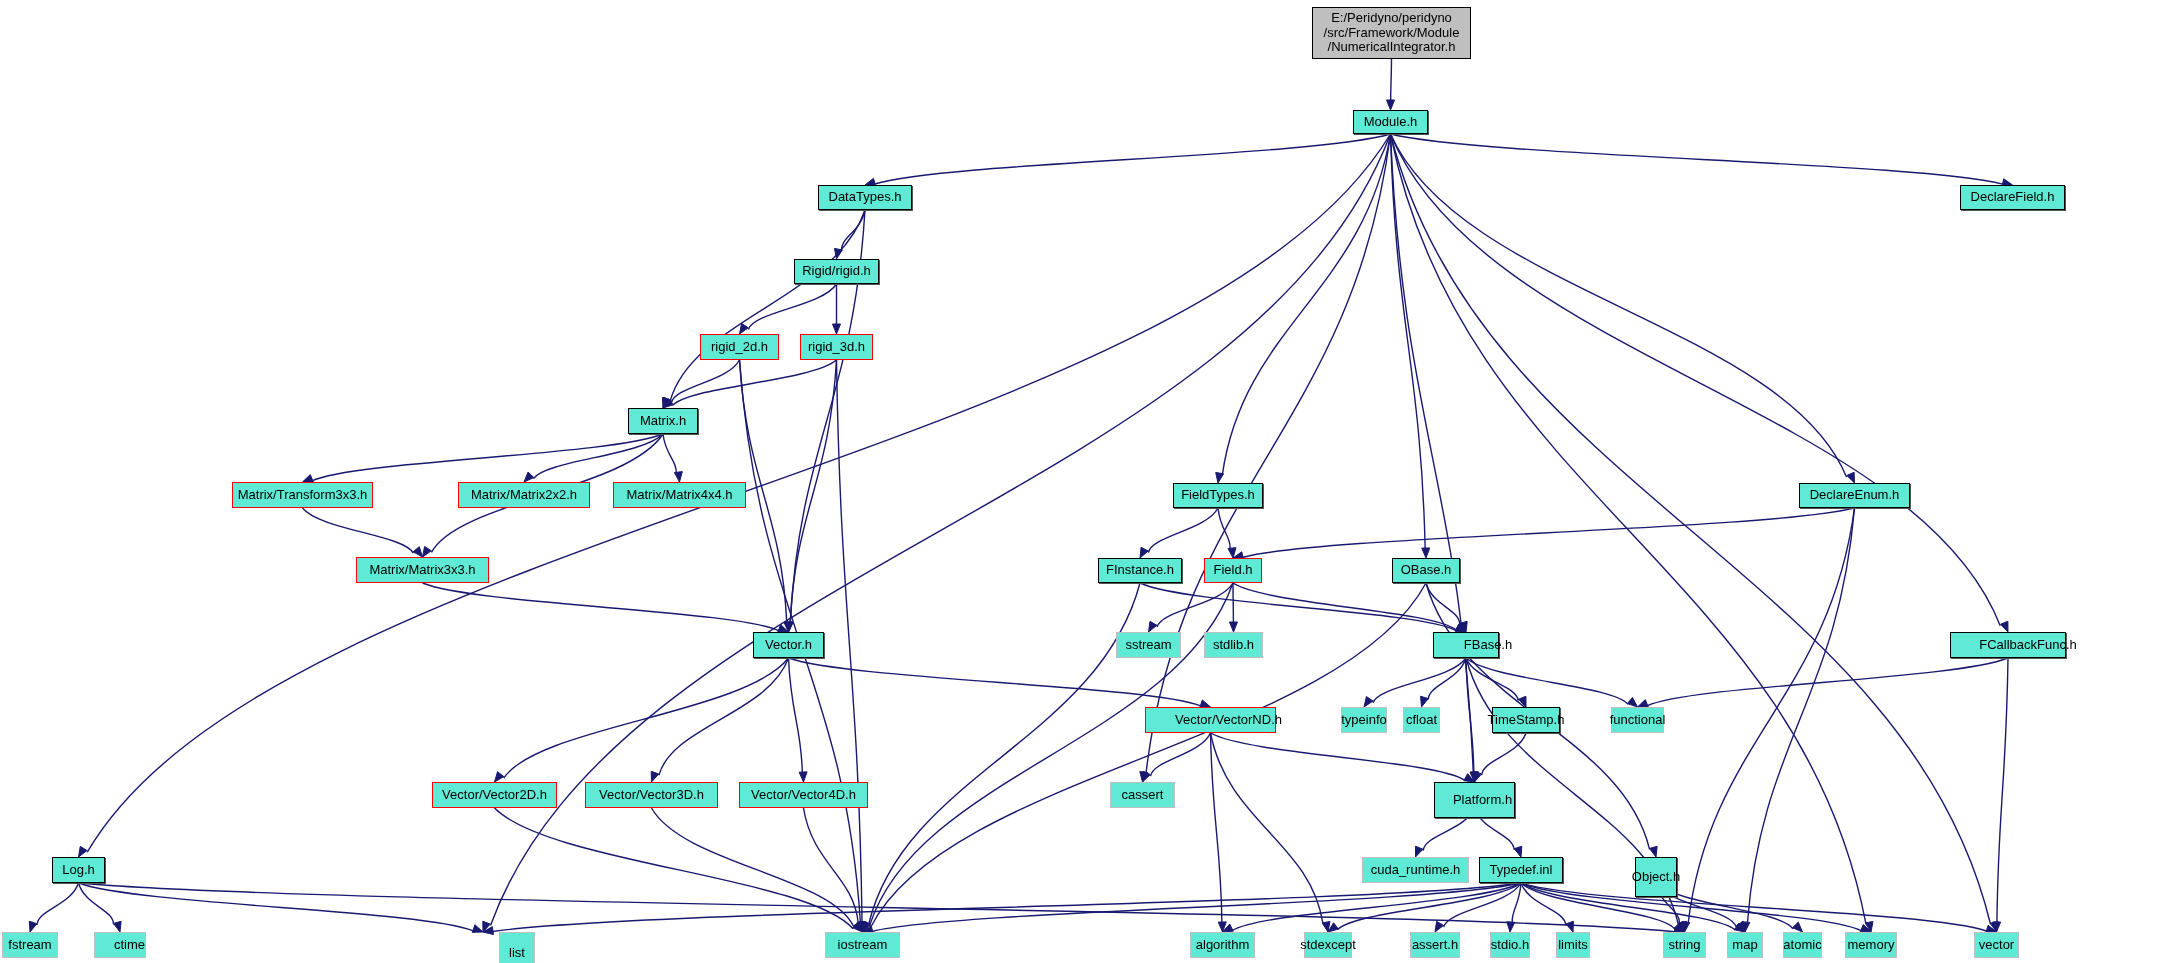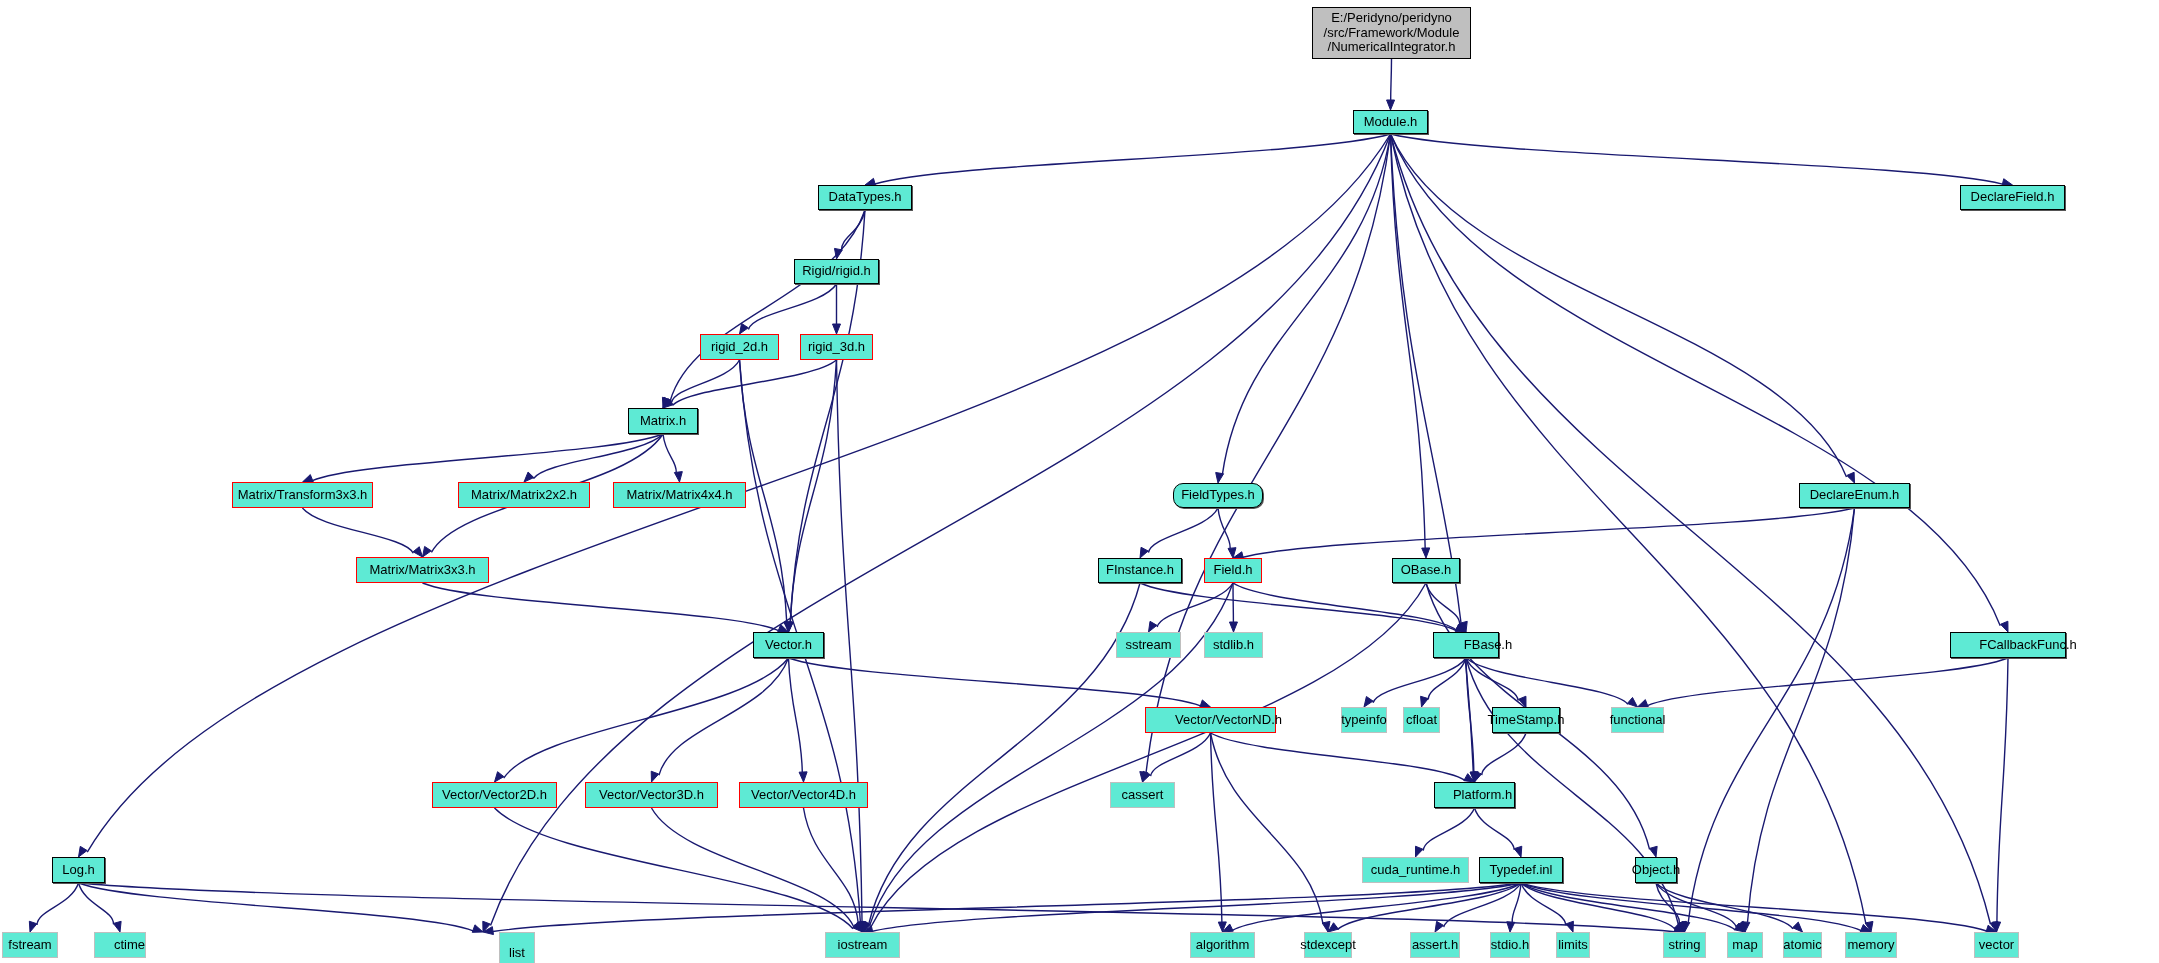--- a/index.html
+++ b/index.html
@@ -222,21 +222,21 @@
       </div>
       <div class="node red" style="left: 458px; top: 482px; width: 132px; height: 26px;">
         <span>Matrix/Matrix2x2.h</span>
       </div>
       <div class="node red" style="left: 613px; top: 482px; width: 133px; height: 26px;">
         <span>Matrix/Matrix4x4.h</span>
       </div>
       <div class="node red" style="left: 356px; top: 557px; width: 133px; height: 26px;">
         <span>Matrix/Matrix3x3.h</span>
       </div>
-      <div class="node normal" style="left: 1173px; top: 483px; width: 90px; height: 25px; border-radius: 10px;">
+      <div class="node normal" style="left: 1173px; top: 483px; width: 90px; height: 25px;">
         <span>FieldTypes.h</span>
       </div>
       <div class="node normal" style="left: 1799px; top: 483px; width: 111px; height: 25px;">
         <span>DeclareEnum.h</span>
       </div>
       <div class="node normal" style="left: 1098px; top: 558px; width: 84px; height: 25px;">
         <span>FInstance.h</span>
       </div>
       <div class="node red" style="left: 1204px; top: 558px; width: 58px; height: 25px;">
         <span>Field.h</span>
@@ -279,30 +279,30 @@
       </div>
       <div class="node red" style="left: 585px; top: 782px; width: 133px; height: 26px;">
         <span>Vector/Vector3D.h</span>
       </div>
       <div class="node red" style="left: 739px; top: 782px; width: 129px; height: 26px;">
         <span>Vector/Vector4D.h</span>
       </div>
       <div class="node sys" style="left: 1110px; top: 782px; width: 65px; height: 26px;">
         <span>cassert</span>
       </div>
-      <div class="node normal" style="left: 1434px; top: 782px; width: 81px; height: 26px; padding-left: 16px;">
+      <div class="node normal" style="left: 1434px; top: 782px; width: 81px; height: 36px; padding-left: 16px;">
         <span>Platform.h</span>
       </div>
       <div class="node sys" style="left: 1362px; top: 857px; width: 107px; height: 26px;">
         <span>cuda_runtime.h</span>
       </div>
       <div class="node normal" style="left: 1479px; top: 857px; width: 84px; height: 26px;">
         <span>Typedef.inl</span>
       </div>
-      <div class="node normal" style="left: 1635px; top: 857px; width: 42px; height: 26px;">
+      <div class="node normal" style="left: 1635px; top: 857px; width: 42px; height: 40px;">
         <span>Object.h</span>
       </div>
       <div class="node normal" style="left: 52px; top: 857px; width: 53px; height: 26px;">
         <span>Log.h</span>
       </div>
       <div class="node sys" style="left: 2px; top: 932px; width: 56px; height: 26px;">
         <span>fstream</span>
       </div>
       <div class="node sys" style="left: 94px; top: 932px; width: 52px; height: 26px; justify-content: flex-end;">
         <span>ctime</span>

